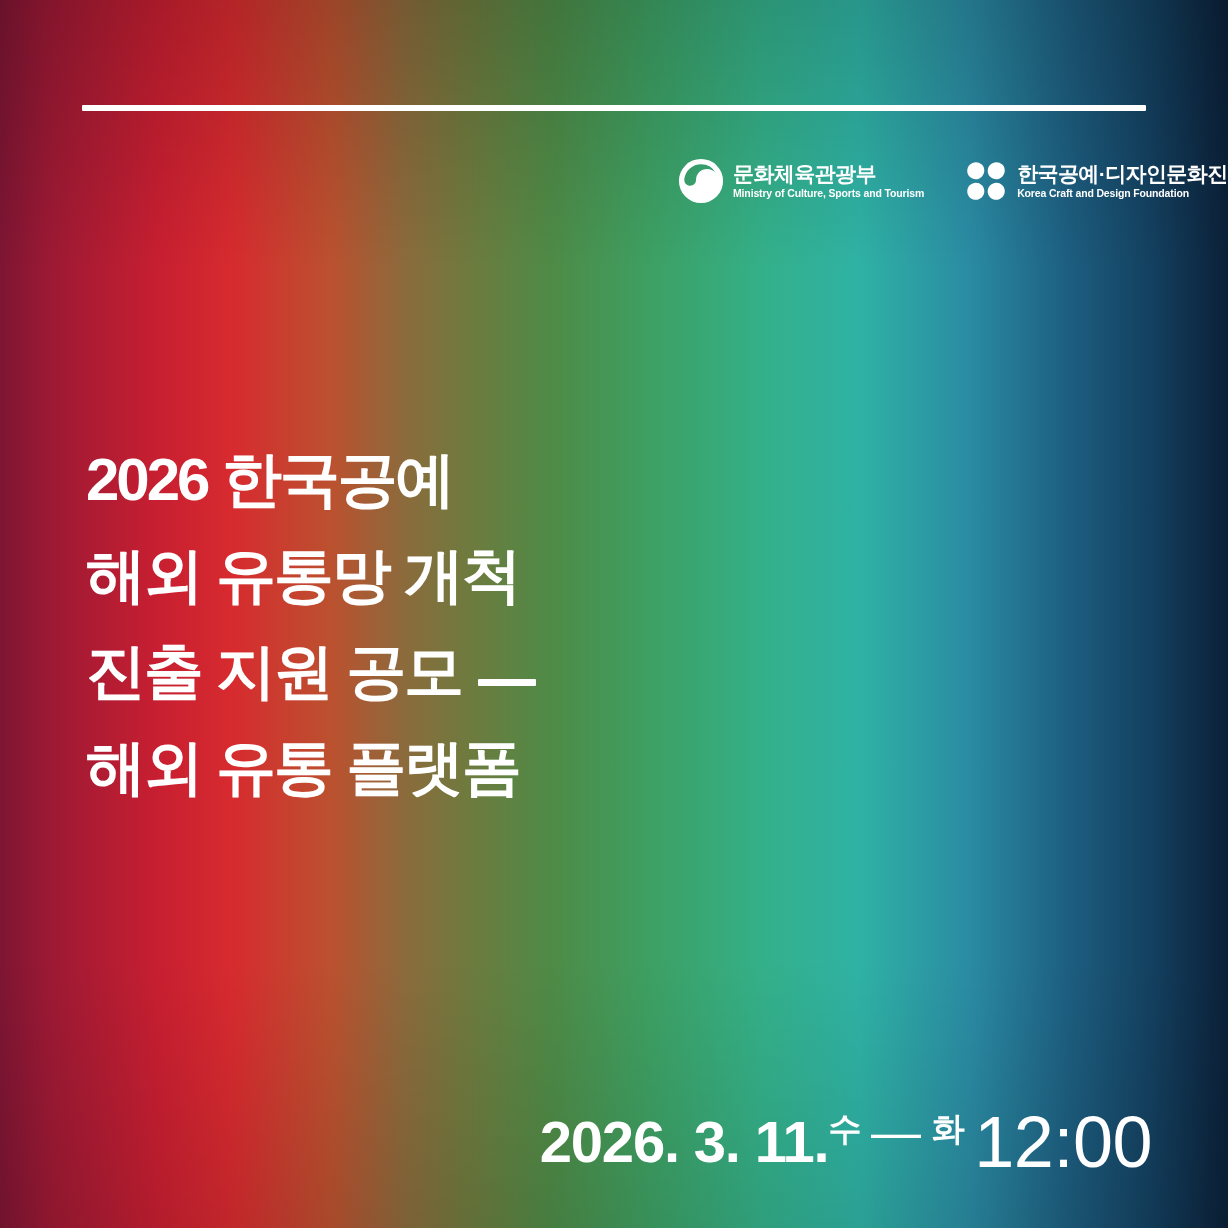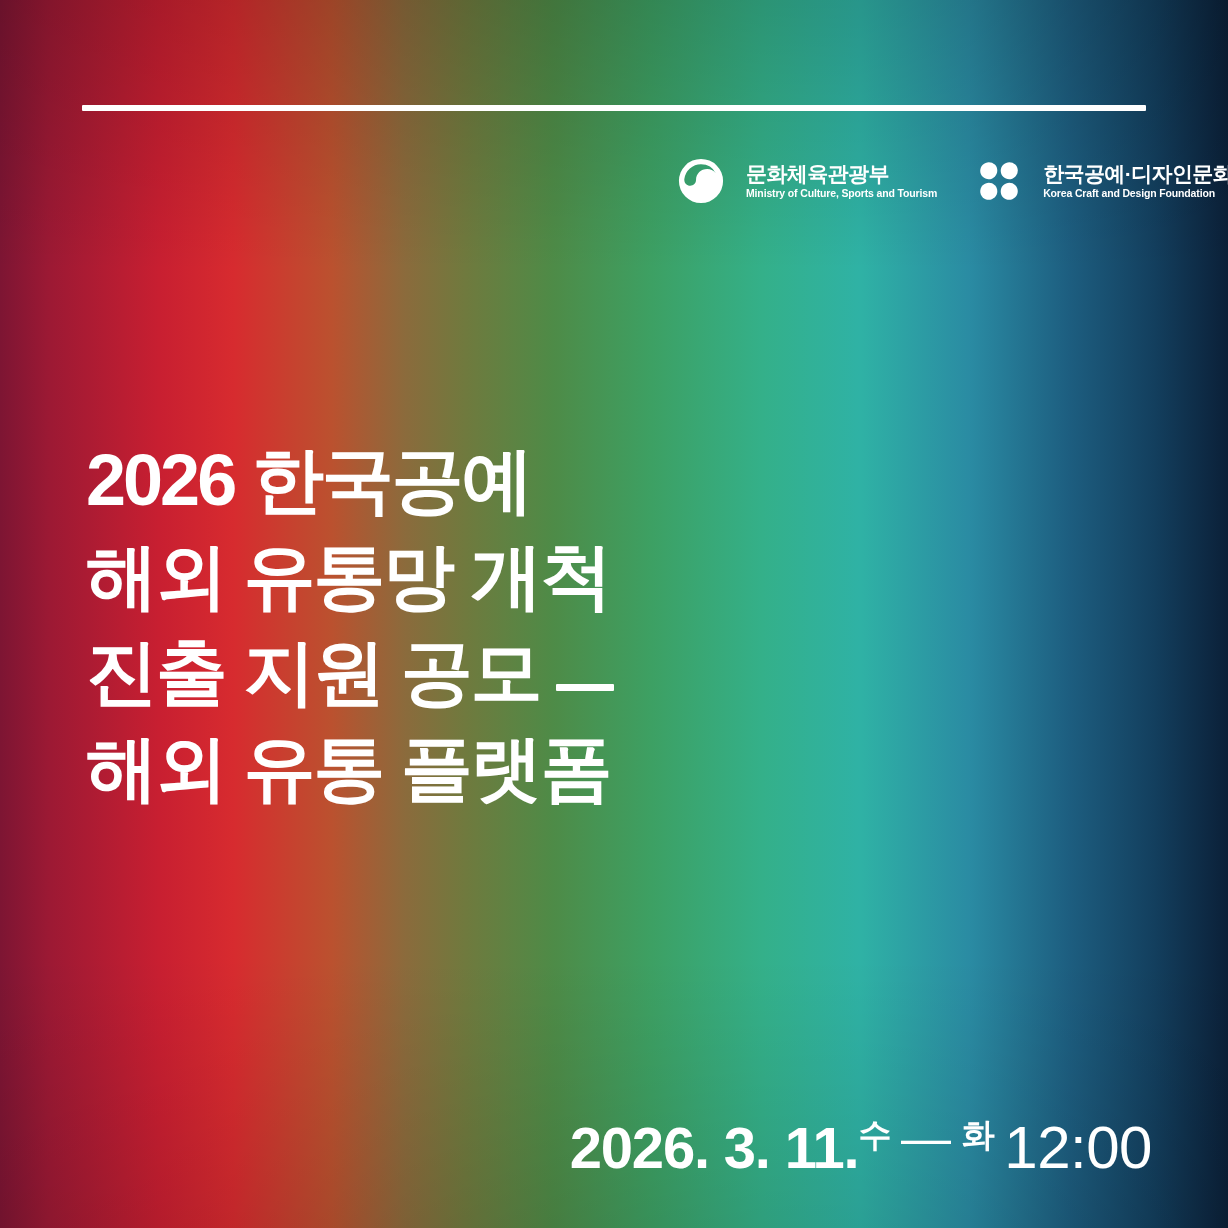--- a/index.html
+++ b/index.html
@@ -57,21 +57,21 @@
     top: 158px;
     left: 678px;
     display: flex;
     align-items: center;
     gap: 40px;
   }
 
   .logo {
     display: flex;
     align-items: center;
-    gap: 22px;
+    gap: 9px;
   }
 
   .logo-mark {
     flex: 0 0 auto;
     display: block;
   }
 
   .logo-text {
     display: flex;
     flex-direction: column;
@@ -98,21 +98,21 @@
 
   
   .headline {
     position: absolute;
     left: 86px;
     top: 432px;
     color: #ffffff;
   }
 
   .headline-line {
-    font-size: 72px;
+    font-size: 60px;
     font-weight: 700;
     line-height: 96px;
     letter-spacing: -2.2px;
     white-space: nowrap;
     display: block;
   }
 
   .headline-line .num {
     letter-spacing: -3px;
   }
@@ -153,21 +153,21 @@
   .date-line .dash {
     font-size: 50px;
     font-weight: 400;
     margin: 0 12px 0 10px;
     position: relative;
     top: -10px;
   }
 
   .date-line .time {
     font-weight: 300;
-    font-size: 60px;
+    font-size: 72px;
     margin-left: 10px;
     letter-spacing: -0.5px;
   }
 
   .date-line .seg { display: inline-block; }
 </style>
 </head>
 <body>
 
 <div class="poster">

